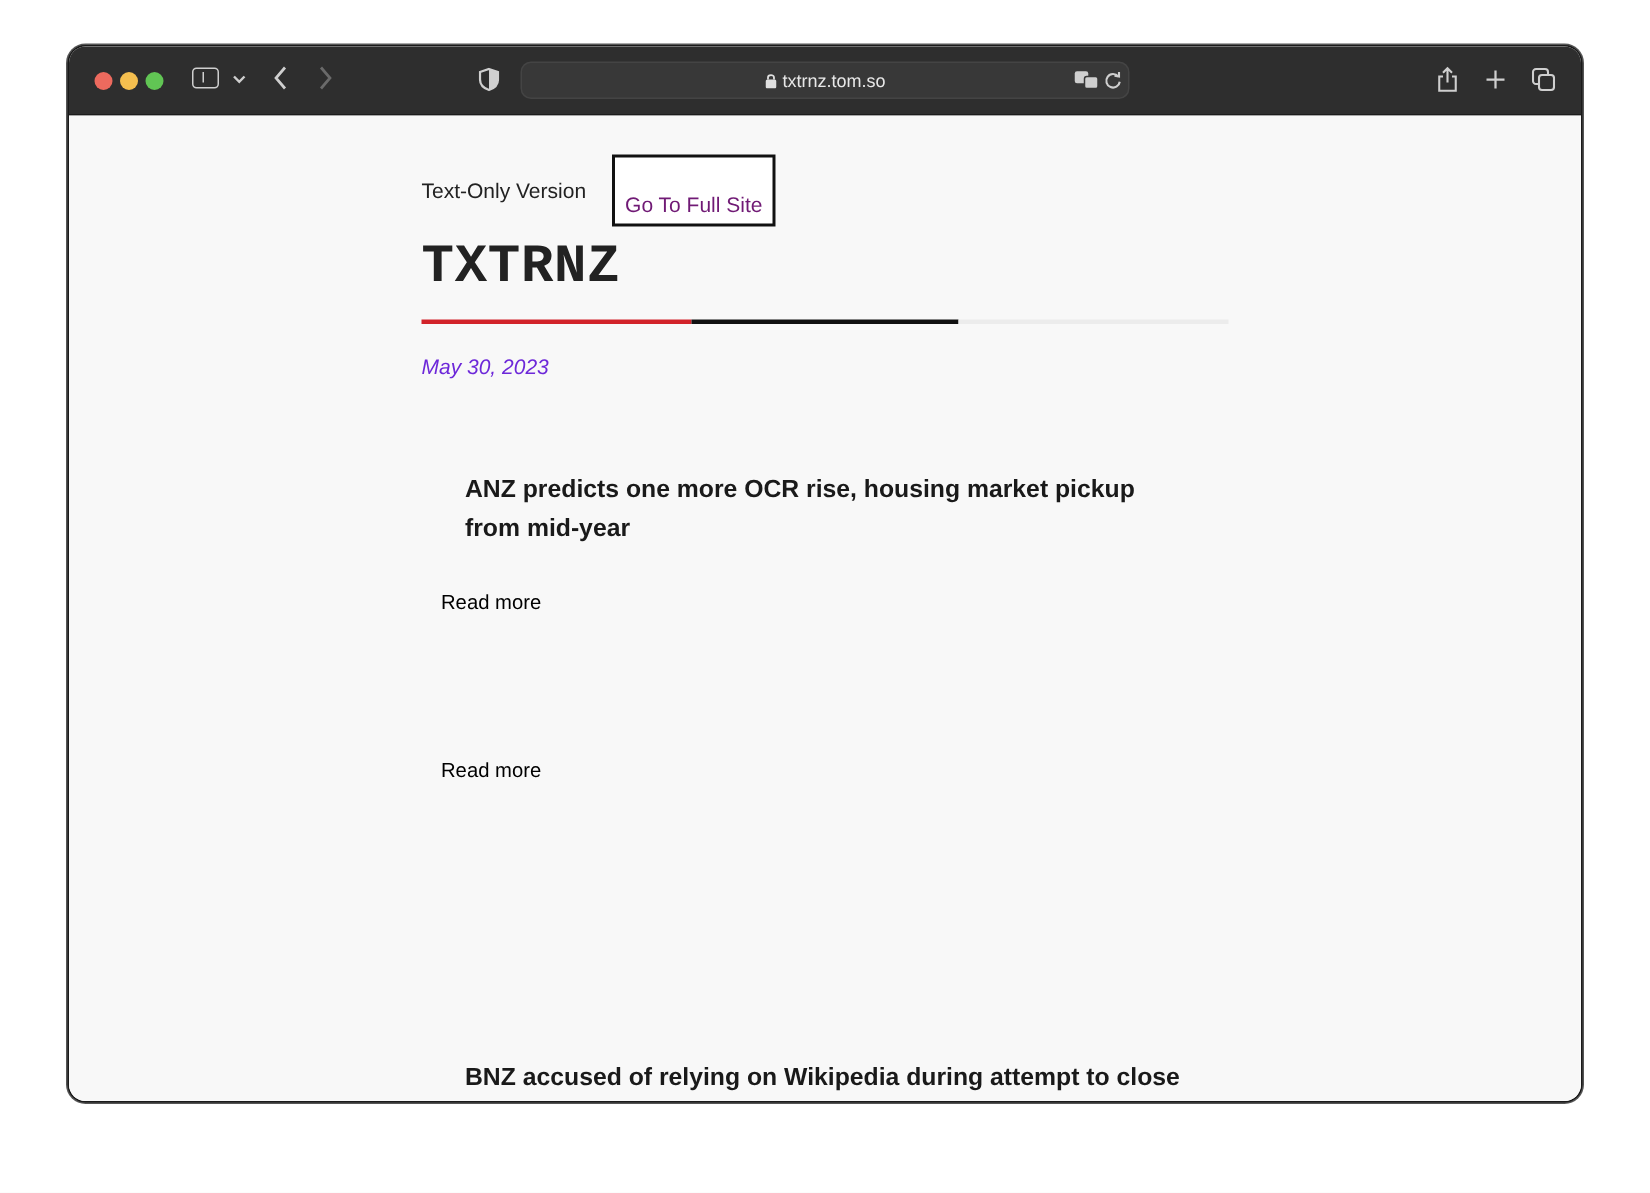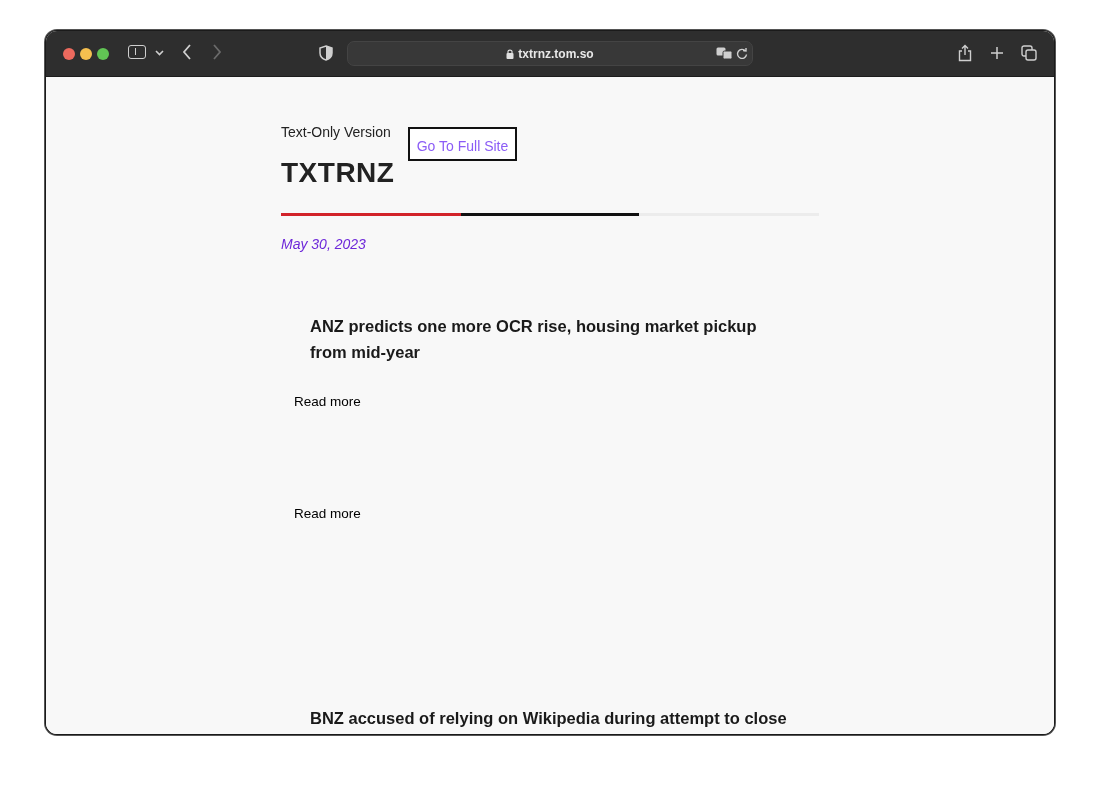--- a/index.html
+++ b/index.html
@@ -36,21 +36,20 @@
   .nav-back { left: 134px; top: 11px; width: 14px; height: 20px; }
   .nav-fwd { left: 164px; top: 11px; width: 14px; height: 20px; }
   .shield { left: 272px; top: 13px; width: 16px; height: 18px; }
   .urlbar {
     position: absolute; left: 301px; top: 10px;
     width: 406px; height: 25px;
     border-radius: 7px;
     background: #383838;
     border: 1px solid #444;
     box-sizing: border-box;
-    font-weight: bold;
   }
   .url-text {
     position: absolute; left: 0; right: 0; top: 5px;
     text-align: center;
     color: #e8e8e8; font-size: 12px;
   }
   .lock { display: inline-block; vertical-align: -1px; margin-right: 4px; }
   .translate { position: absolute; left: 368px; top: 5px; }
   .reload { position: absolute; left: 388px; top: 5px; }
   .share { left: 910px; top: 11px; width: 18px; height: 22px; }
@@ -61,31 +60,31 @@
     position: absolute; left: 0; top: 46px; right: 0; bottom: 0;
     background: #f8f8f8;
     overflow: hidden;
   }
   .inner { position: absolute; left: 235px; width: 538px; top: 0; }
   .topbar { position: absolute; top: 26px; left: 0; display: flex; align-items: center; }
   .text-only { font-size: 14px; color: #222; font-family: "Liberation Sans", sans-serif; }
   .full-site-btn {
     margin-left: 17px;
     border: 2px solid #111;
-    padding: 10px 7px 6px 7px;
-    font-size: 14px; color: #8b5cf6;
+    padding: 24px 7px 6px 7px;
+    font-size: 14px; color: #701a75;
     background: #fff;
     line-height: 14px;
-    margin-top: 24px;
   }
   .site-title {
     position: absolute; top: 80px; left: 0;
-    font-size: 28px; font-weight: bold; color: #222;
+    font-size: 36px; font-weight: bold; color: #222;
     letter-spacing: 0.5px;
     margin: 0;
+    font-family: Liberation Mono, monospace;
   }
   .rule { position: absolute; top: 136px; left: 0; width: 538px; height: 3px; display: flex; }
   .rule span { display: block; height: 3px; }
   .date {
     position: absolute; top: 159px; left: 0;
     font-size: 14px; font-style: italic; color: #6d28d9;
   }
   .article { position: absolute; left: 13px; width: 510px; }
   .article h2 {
     margin: 16px; font-size: 16.5px; font-weight: bold; color: #1a1a1a;

